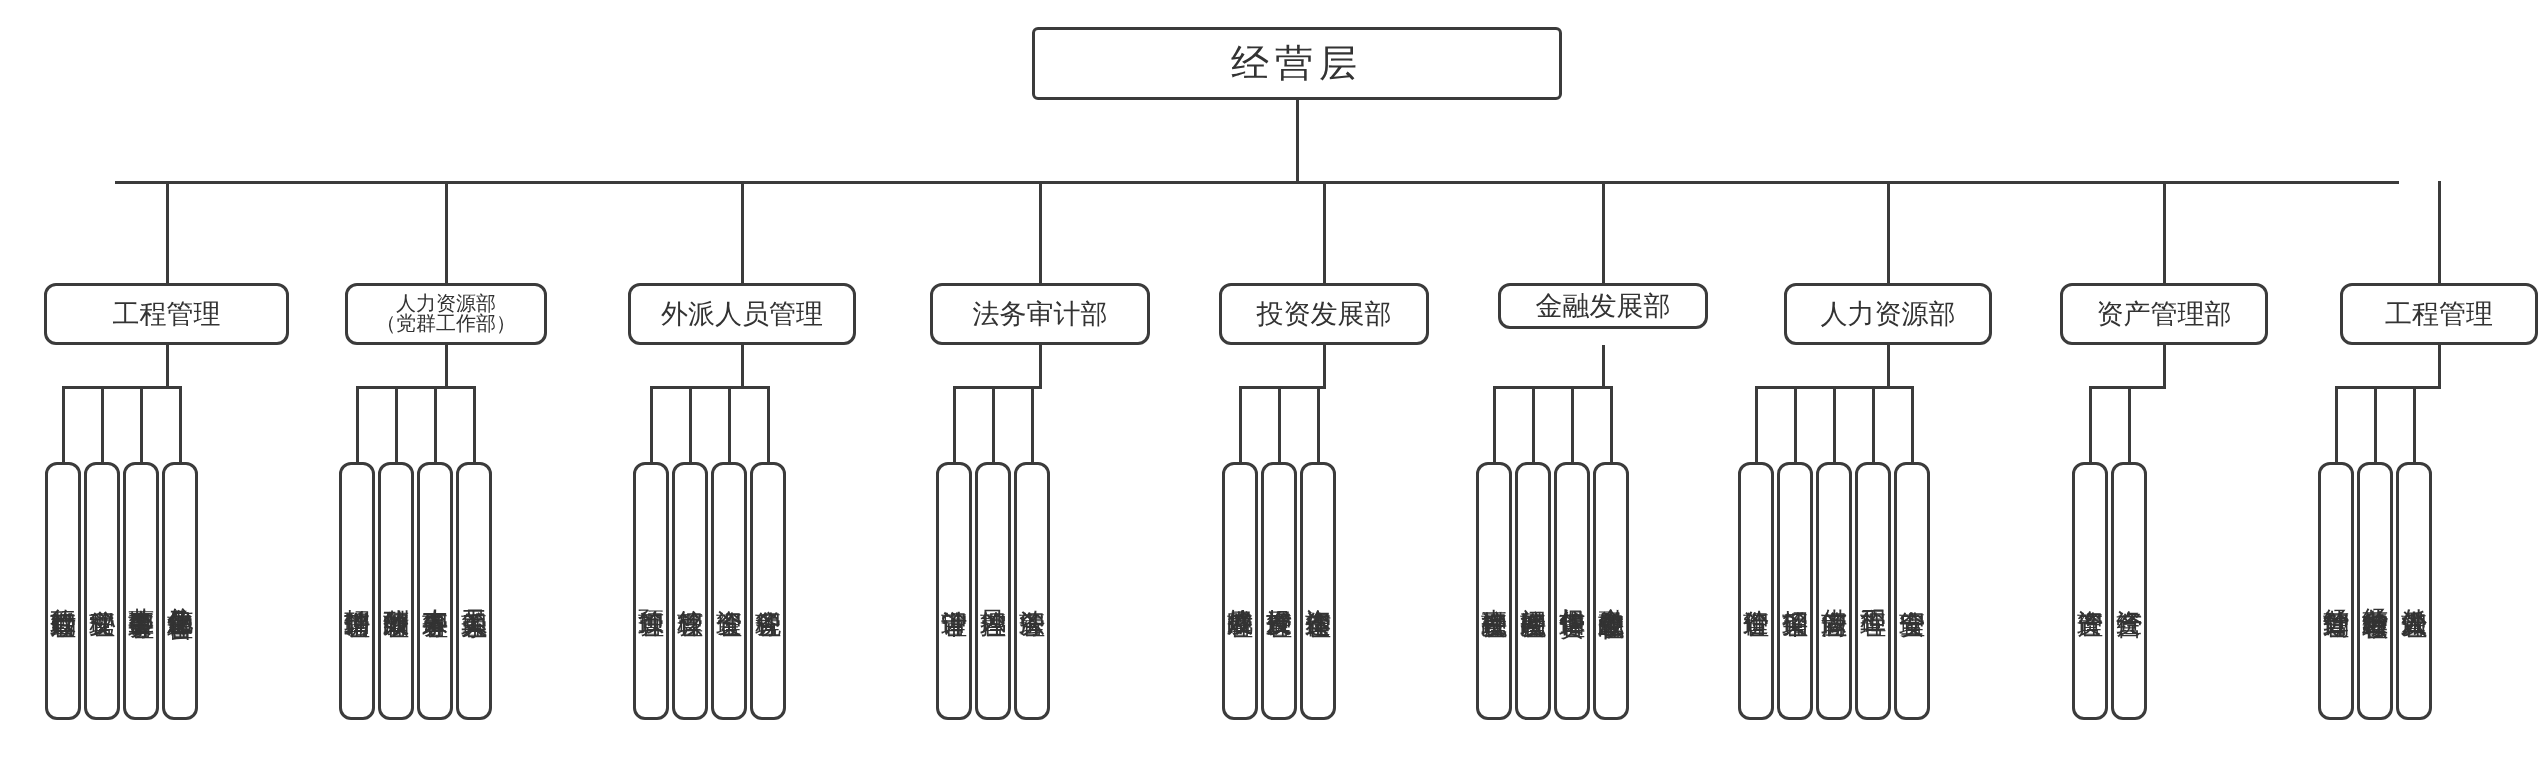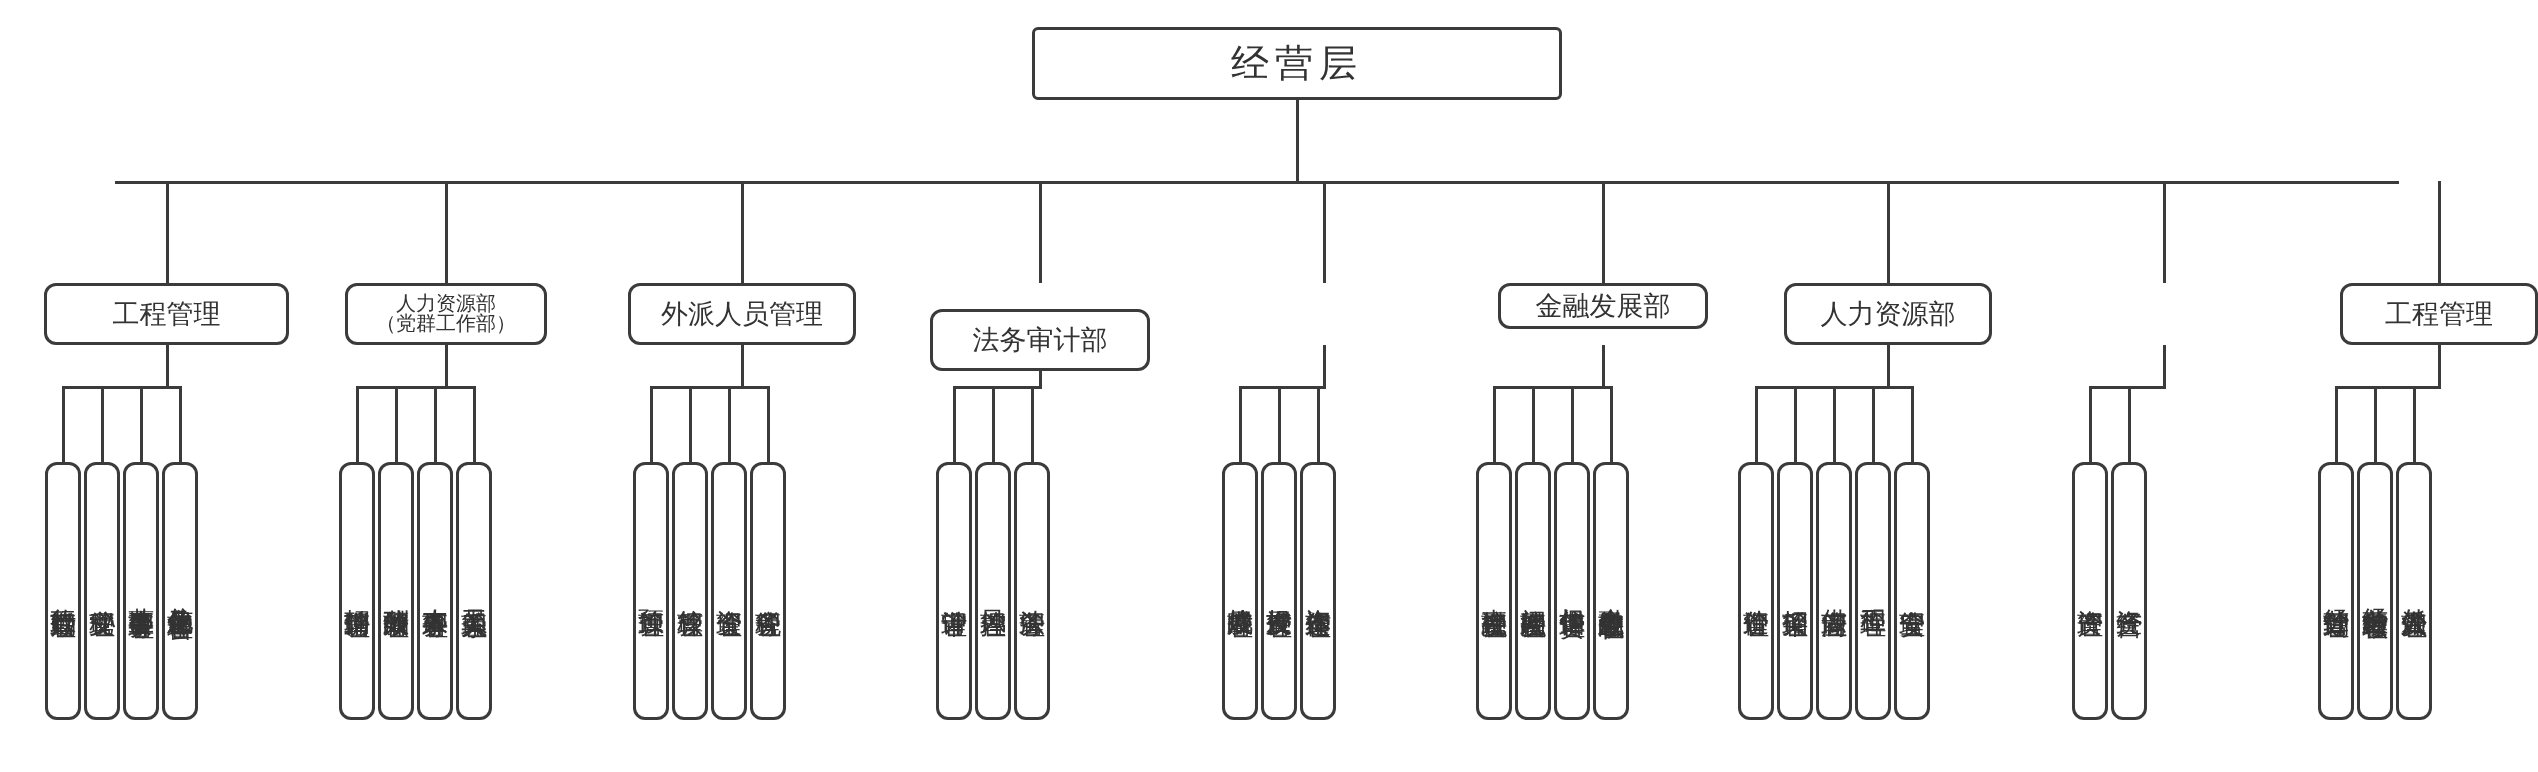--- a/index.html
+++ b/index.html
@@ -153,38 +153,41 @@
       <div class="leaf-label">资金管理</div>
     </div>
     <div class="vline" style="left: 728px; top: 386px; height: 80px;"></div>
     <div class="leaf-node" style="left: 750px; top: 462px; width: 36px; height: 258px;">
       <div class="leaf-label">税务管理</div>
     </div>
     <div class="vline" style="left: 767px; top: 386px; height: 80px;"></div>
     <div class="vline" style="left: 741px; top: 345px; height: 44px;"></div>
     <div class="hline" style="left: 650px; top: 386px; width: 120px;"></div>
     <div class="vline" style="left: 1039px; top: 181px; height: 102px;"></div>
-    <div class="dept-node" style="left: 930px; top: 283px; width: 220px; height: 62px; margin-top: 26px;">
+    <div class="dept-node" style="left: 930px; top: 283px; width: 220px; height: 62px;">
       <div class="dept-label">法务审计部</div>
     </div>
     <div class="leaf-node" style="left: 936px; top: 462px; width: 36px; height: 258px;">
       <div class="leaf-label">审计管理</div>
     </div>
     <div class="vline" style="left: 953px; top: 386px; height: 80px;"></div>
     <div class="leaf-node" style="left: 975px; top: 462px; width: 36px; height: 258px;">
       <div class="leaf-label">风控管理</div>
     </div>
     <div class="vline" style="left: 992px; top: 386px; height: 80px;"></div>
     <div class="leaf-node" style="left: 1014px; top: 462px; width: 36px; height: 258px;">
       <div class="leaf-label">法务管理</div>
     </div>
     <div class="vline" style="left: 1031px; top: 386px; height: 80px;"></div>
     <div class="vline" style="left: 1039px; top: 345px; height: 44px;"></div>
     <div class="hline" style="left: 953px; top: 386px; width: 89px;"></div>
     <div class="vline" style="left: 1323px; top: 181px; height: 102px;"></div>
+    <div class="dept-node" style="left: 1219px; top: 283px; width: 210px; height: 62px;">
+      <div class="dept-label">投资发展部</div>
+    </div>
     <div class="leaf-node" style="left: 1222px; top: 462px; width: 36px; height: 258px;">
       <div class="leaf-label">战略发展管理</div>
     </div>
     <div class="vline" style="left: 1239px; top: 386px; height: 80px;"></div>
     <div class="leaf-node" style="left: 1261px; top: 462px; width: 36px; height: 258px;">
       <div class="leaf-label">投资发展管理</div>
     </div>
     <div class="vline" style="left: 1278px; top: 386px; height: 80px;"></div>
     <div class="leaf-node" style="left: 1300px; top: 462px; width: 36px; height: 258px;">
       <div class="leaf-label">资本运作管理</div>
@@ -234,20 +237,23 @@
       <div class="leaf-label">工程管理</div>
     </div>
     <div class="vline" style="left: 1872px; top: 386px; height: 80px;"></div>
     <div class="leaf-node" style="left: 1894px; top: 462px; width: 36px; height: 258px;">
       <div class="leaf-label">安全管理</div>
     </div>
     <div class="vline" style="left: 1911px; top: 386px; height: 80px;"></div>
     <div class="vline" style="left: 1887px; top: 345px; height: 44px;"></div>
     <div class="hline" style="left: 1755px; top: 386px; width: 159px;"></div>
     <div class="vline" style="left: 2163px; top: 181px; height: 102px;"></div>
+    <div class="dept-node" style="left: 2060px; top: 283px; width: 208px; height: 62px;">
+      <div class="dept-label">资产管理部</div>
+    </div>
     <div class="leaf-node" style="left: 2072px; top: 462px; width: 36px; height: 258px;">
       <div class="leaf-label">资产管理</div>
     </div>
     <div class="vline" style="left: 2089px; top: 386px; height: 80px;"></div>
     <div class="leaf-node" style="left: 2111px; top: 462px; width: 36px; height: 258px;">
       <div class="leaf-label">资产经营</div>
     </div>
     <div class="vline" style="left: 2128px; top: 386px; height: 80px;"></div>
     <div class="vline" style="left: 2163px; top: 345px; height: 44px;"></div>
     <div class="hline" style="left: 2089px; top: 386px; width: 77px;"></div>

